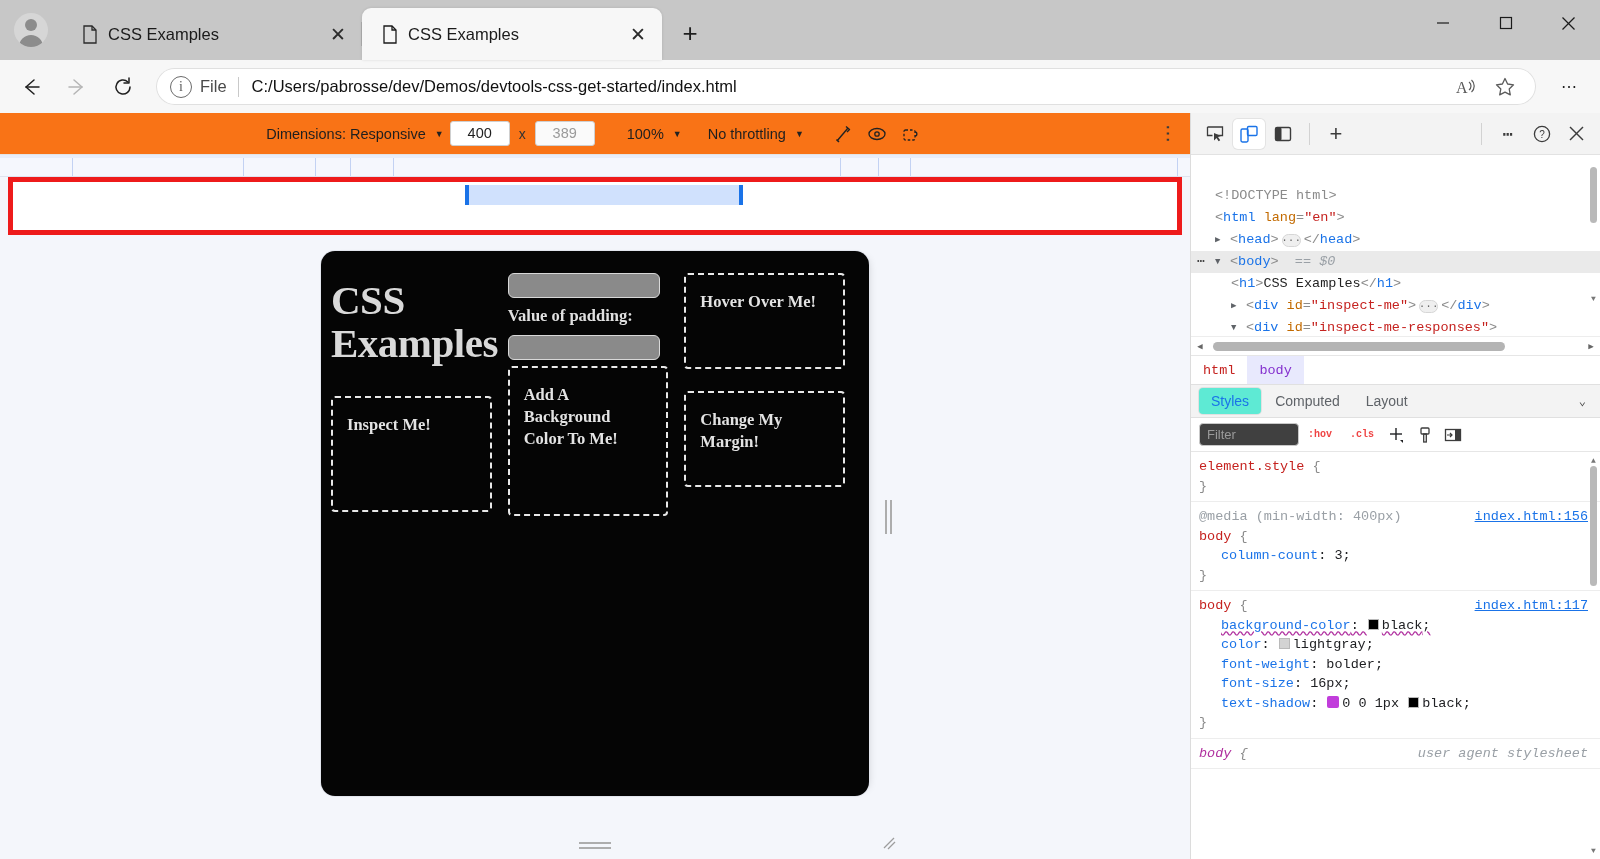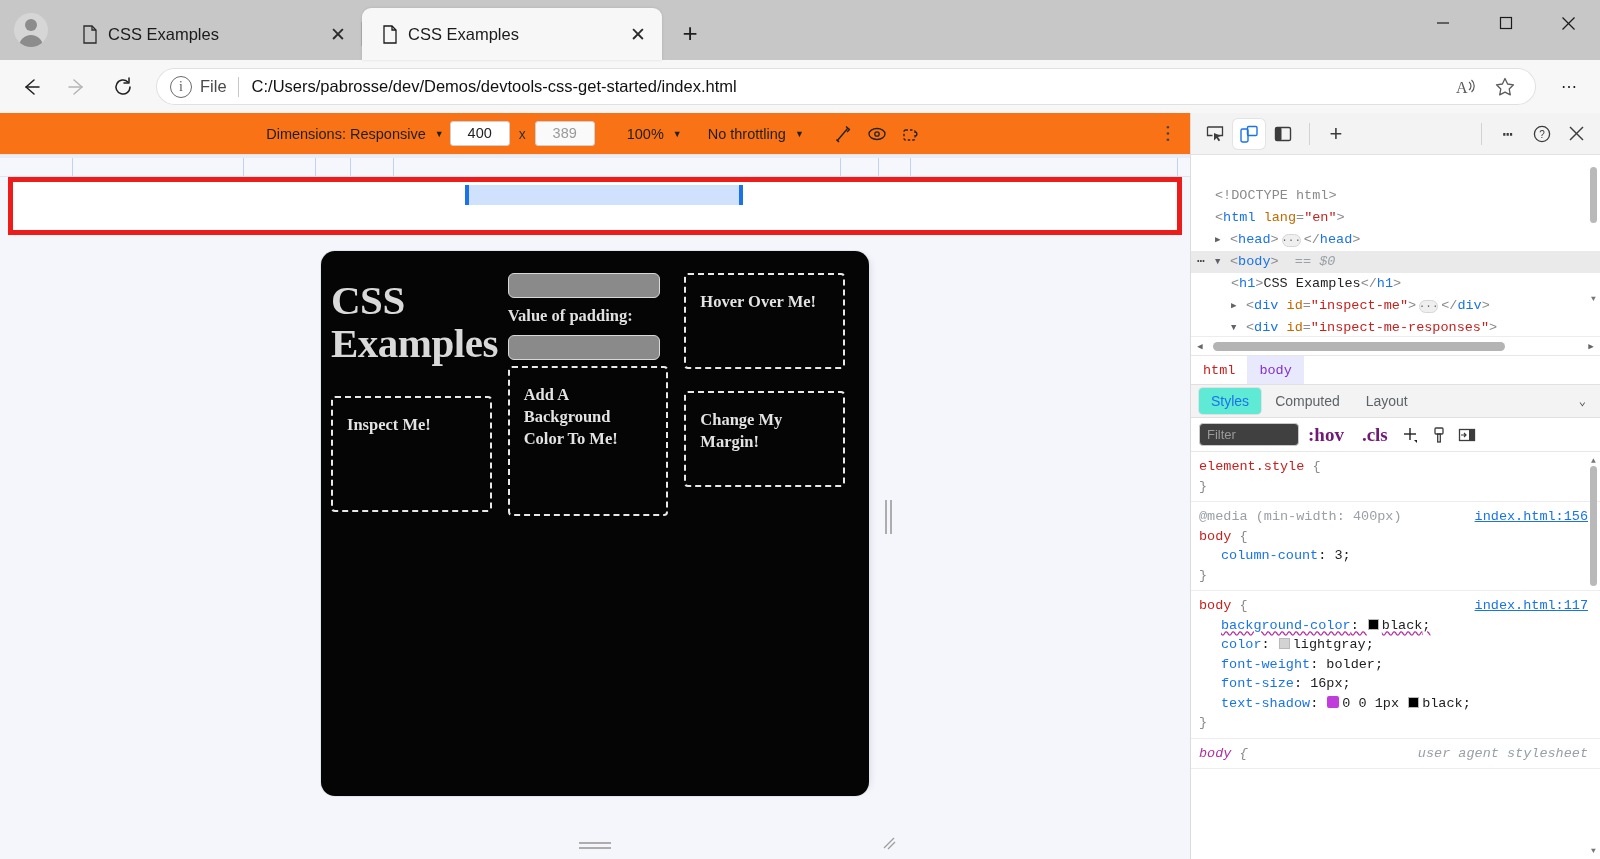--- a/index.html
+++ b/index.html
@@ -278,21 +278,21 @@
 
   .filter-row {
     height: 34px; flex: 0 0 34px; display: flex; align-items: center; gap: 0;
     padding: 0 8px; border-bottom: 1px solid #e6e6e6; background: #fff;
   }
   .filter-input {
     width: 100px; height: 23px; border: 1px solid #c9c9c9; border-radius: 4px;
     font-size: 13px; color: #8d8d8d; padding: 0 7px; line-height: 21px;
     font-family: "Liberation Sans", sans-serif; background:#404040;
   }
-  .fr-btn { font-size: 19px; color: #701a75; padding: 0 9px; font-weight: bold; font-family: Liberation Serif, serif;}
+  .fr-btn { font-size: 10px; color: #ef4444; padding: 0 9px; font-weight: bold; font-family: Liberation Mono, monospace;}
   .fr-icon { width: 28px; height: 24px; display: flex; align-items: center; justify-content: center; color: #3c3c3c;}
 
   .styles-body { flex: 1 1 auto; min-height: 0; position: relative; overflow: hidden; background: #fff; font-size: 13.5px;}
   .rule { padding: 5px 12px 5px 8px; border-bottom: 1px solid #ededed; position: relative; line-height: 19.5px; }
   .rule .src {
     position: absolute; right: 12px; top: 5px; color: #1a73e8; text-decoration: underline;
     font-size: 13.5px;
   }
   .sel-name { color: #c5221f; }
   .sel-name.ua { color: #b0309f; font-style: italic; }

